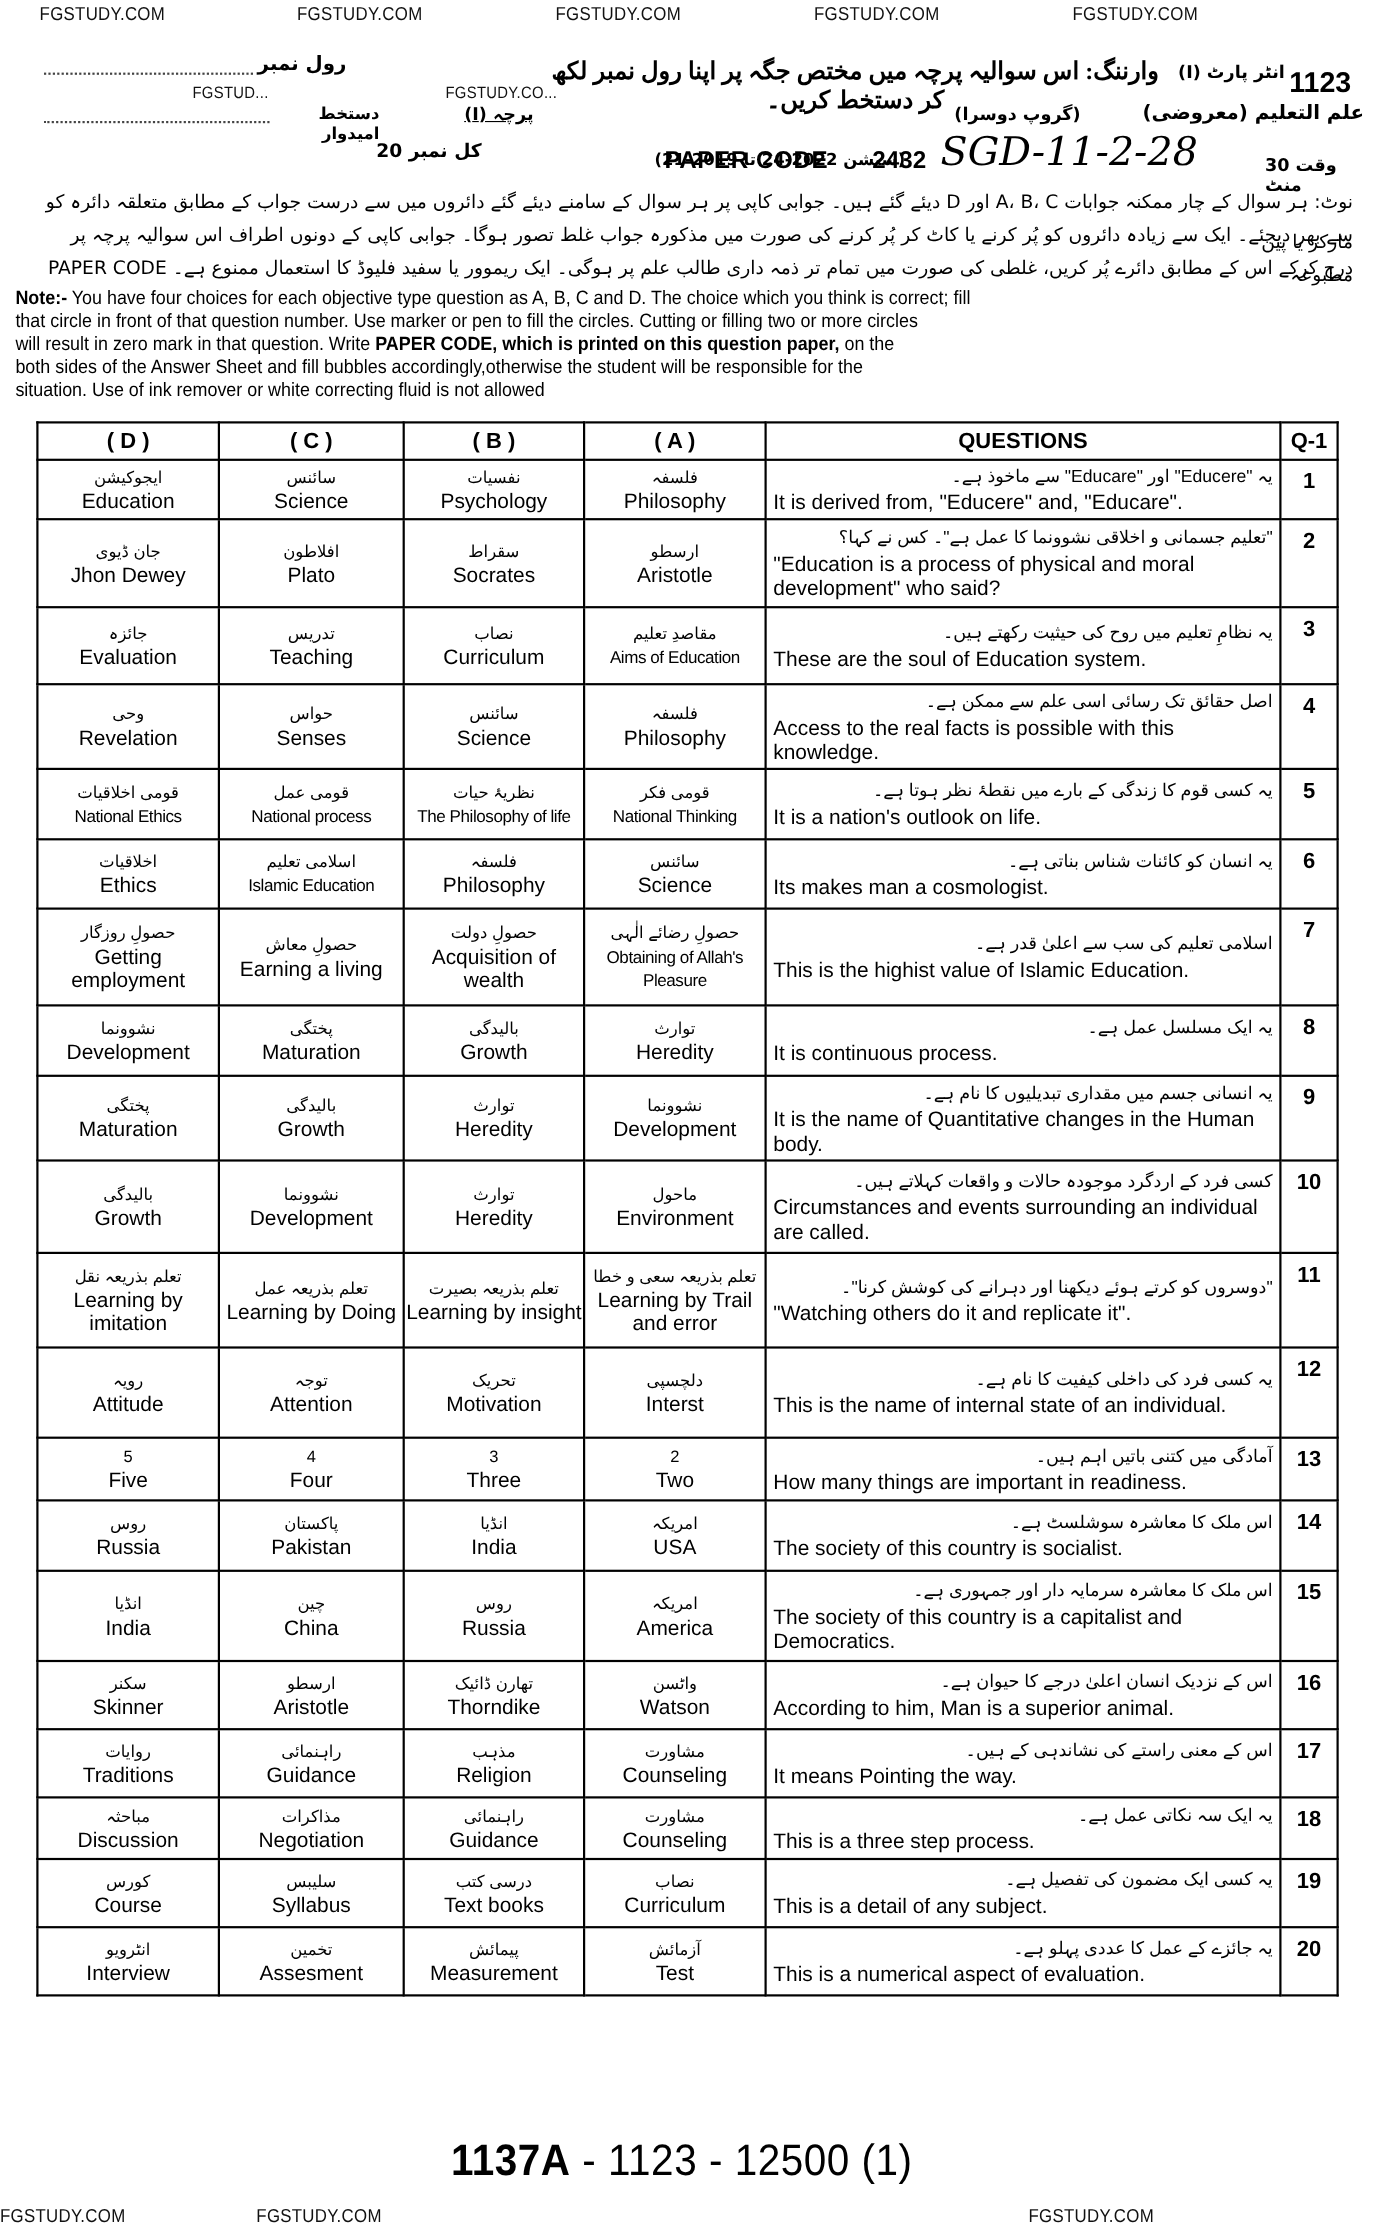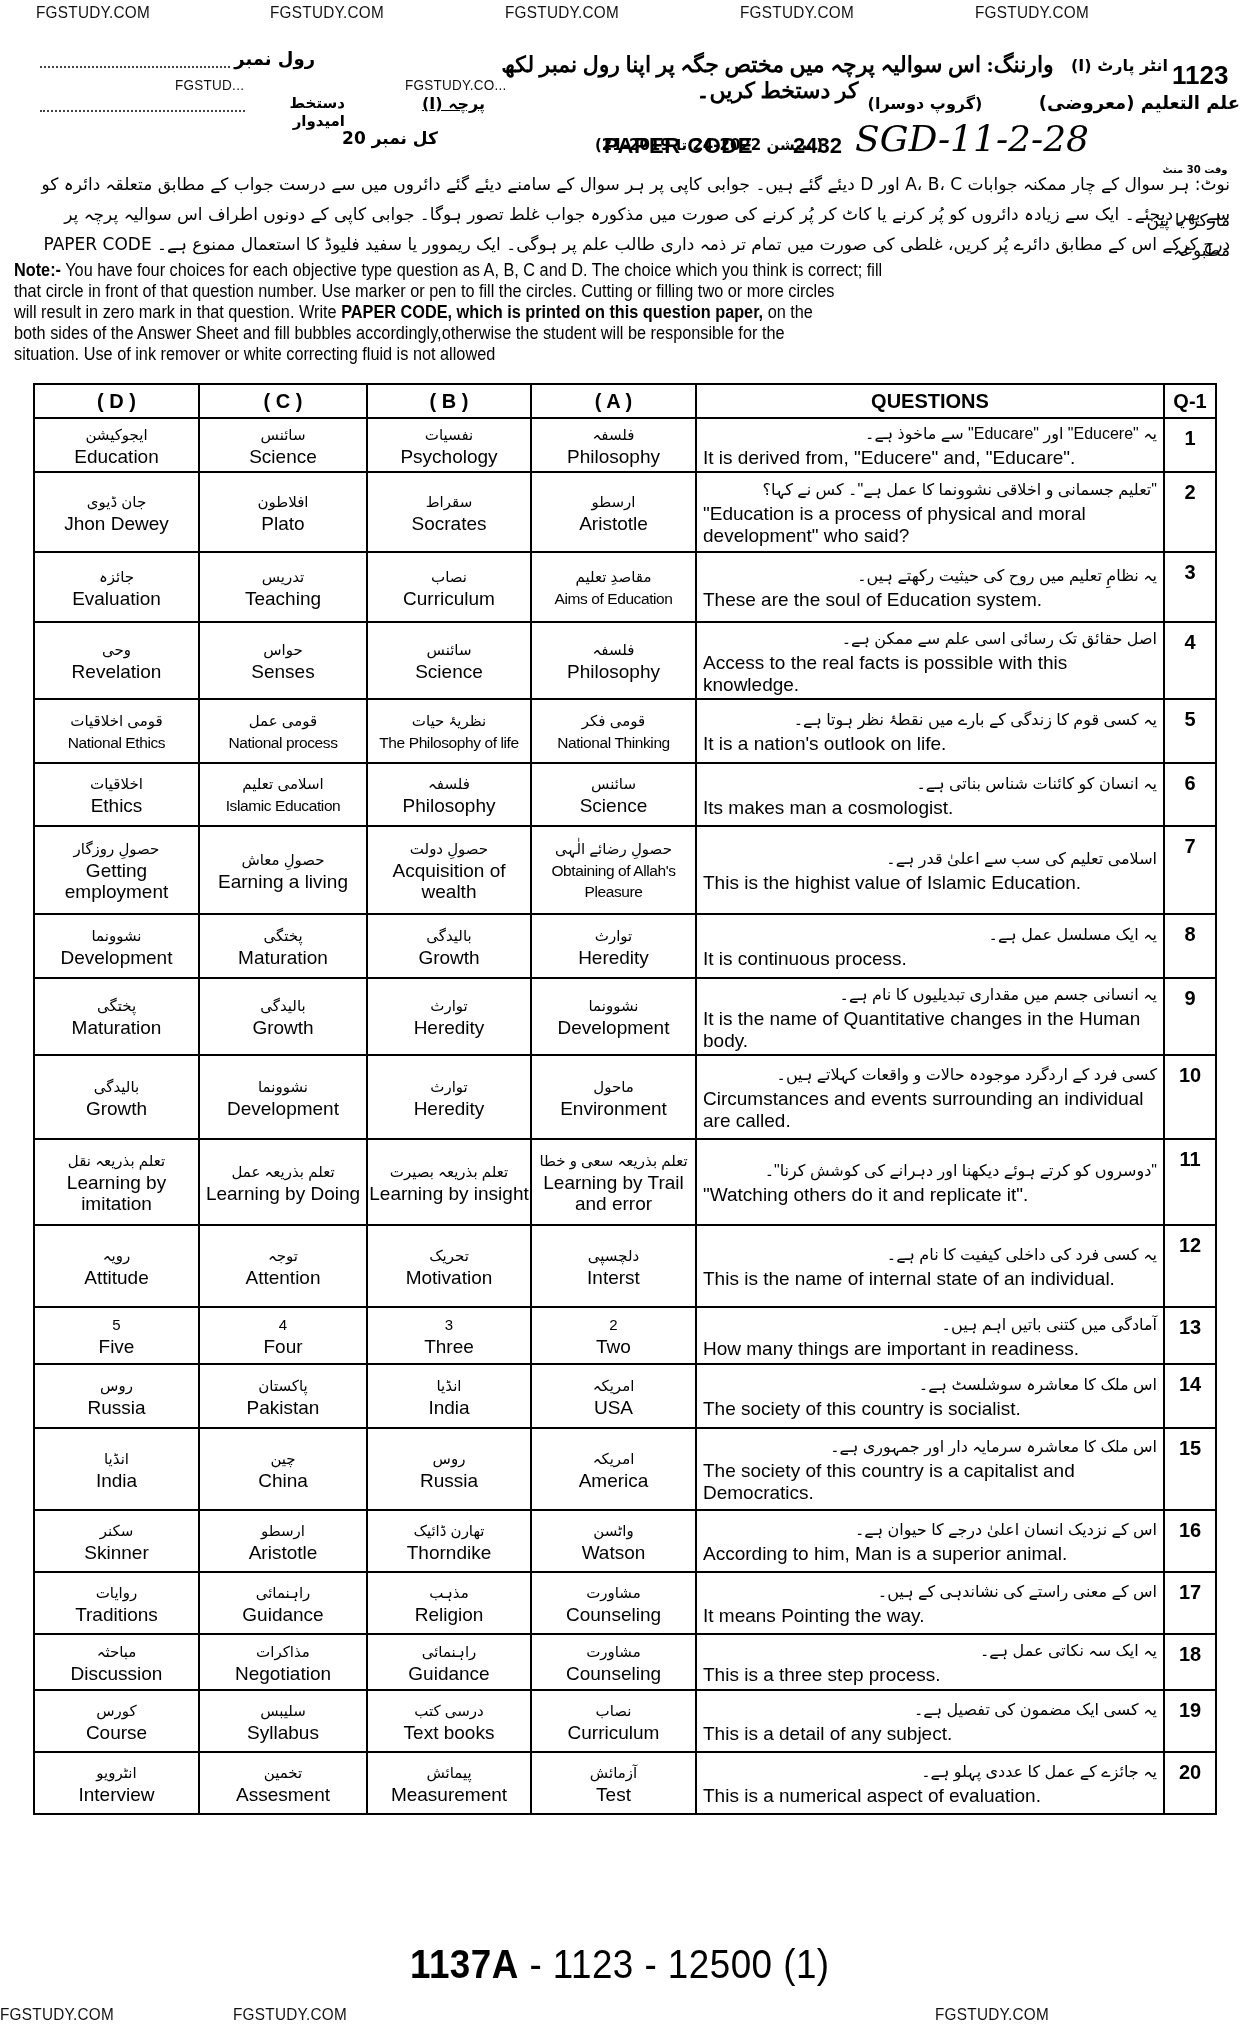--- a/index.html
+++ b/index.html
@@ -50,21 +50,21 @@
 <div class="abs urdu b" style="left:240px;top:94px;width:105px;font-size:15px;text-align:right;">دستخط امیدوار</div>
 <div class="abs urdu b" style="left:405px;top:94px;width:80px;font-size:16px;text-align:right;text-decoration:underline;">پرچہ (I)</div>
 <div class="abs urdu b" style="left:589px;top:96px;width:240px;font-size:15px;text-align:center;margin-top:40px;">(سیشن 2022-24 تا 2019-21)</div>
 <div class="abs urdu b" style="left:865px;top:94px;width:120px;font-size:16px;text-align:center;">(گروپ دوسرا)</div>
 <div class="abs urdu b" style="left:1030px;top:92px;width:210px;font-size:18px;text-align:right;">علم التعلیم (معروضی)</div>
 
 <div class="abs urdu b" style="left:335px;top:128px;width:110px;font-size:17px;text-align:center;">کل نمبر 20</div>
 <div class="abs b" style="left:604px;top:133px;font-size:22px;letter-spacing:0.5px;">PAPER CODE</div>
 <div class="abs b" style="left:793px;top:133px;font-size:22px;">2432</div>
 <div class="abs hand" style="left:855px;top:118px;font-size:36px;">SGD-11-2-28</div>
-<div class="abs urdu b" style="left:1150px;top:140px;width:90px;font-size:10px;text-align:center;margin-top:24px;">وقت 30 منٹ</div>
+<div class="abs urdu b" style="left:1150px;top:140px;width:90px;font-size:16px;text-align:left;">وقت 30 منٹ</div>
 
 <div class="note-ur urdu" style="top:166px;">نوٹ: ہر سوال کے چار ممکنہ جوابات A، B، C اور D دیئے گئے ہیں۔ جوابی کاپی پر ہر سوال کے سامنے دیئے گئے دائروں میں سے درست جواب کے مطابق متعلقہ دائرہ کو مارکر یا پین</div>
 <div class="note-ur urdu" style="top:196px;">سے بھر دیجئے۔ ایک سے زیادہ دائروں کو پُر کرنے یا کاٹ کر پُر کرنے کی صورت میں مذکورہ جواب غلط تصور ہوگا۔ جوابی کاپی کے دونوں اطراف اس سوالیہ پرچہ پر مطبوعہ</div>
 <div class="note-ur urdu" style="top:226px;">PAPER CODE درج کرکے اس کے مطابق دائرے پُر کریں، غلطی کی صورت میں تمام تر ذمہ داری طالب علم پر ہوگی۔ ایک ریموور یا سفید فلیوڈ کا استعمال ممنوع ہے۔</div>
 
 <div class="note-en" style="top:260px;">
   <div><b>Note:-</b><span> You have four choices for each objective type question as A, B, C and D.  The choice which you think is correct;  fill</span></div>
   <div>that circle in front of that question number.  Use marker or pen to fill the circles. Cutting or filling two or more circles</div>
   <div><span>will result in zero mark in that question.   Write </span><b>PAPER CODE, which is printed on this question paper,</b><span> on the</span></div>
   <div>both sides of  the  Answer  Sheet and fill bubbles accordingly,otherwise  the student  will be responsible for  the</div>

